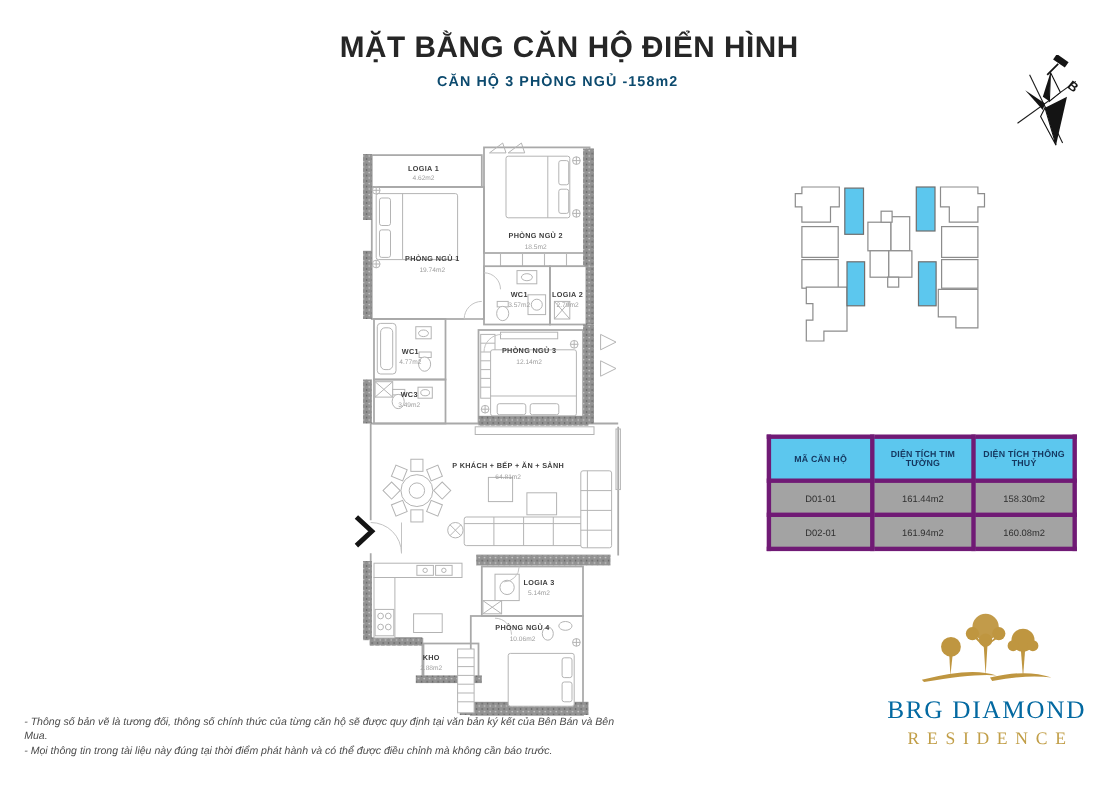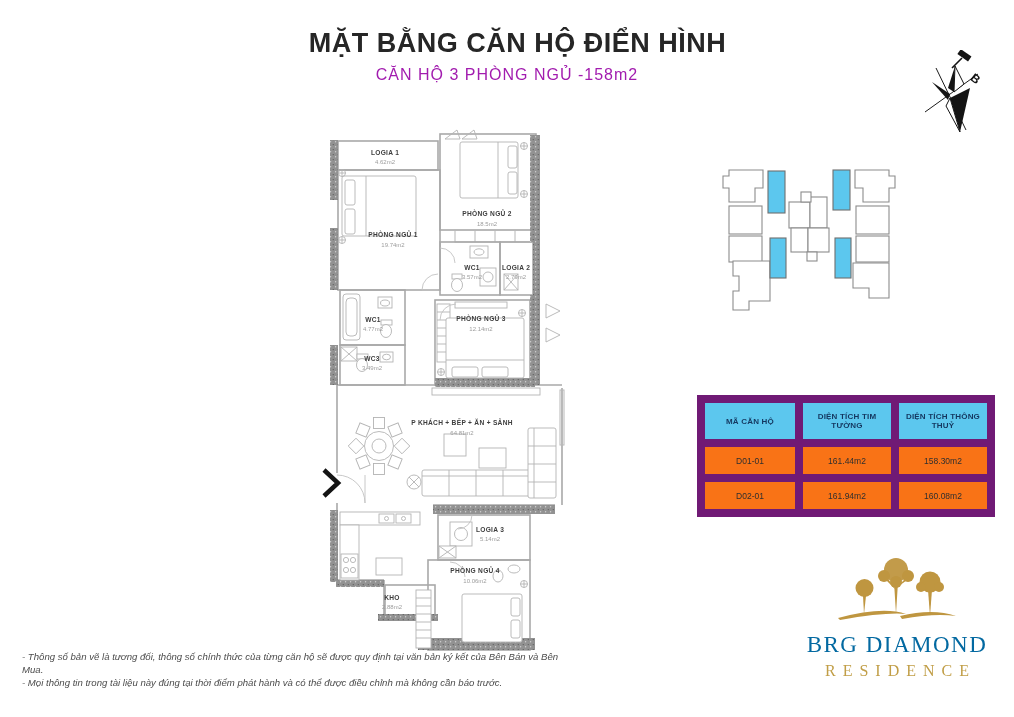--- a/index.html
+++ b/index.html
@@ -1,42 +1,42 @@
 <!DOCTYPE html>
 <html><head>
 <meta charset="utf-8">
 <style>
   html,body{margin:0;padding:0;background:#e8e8e8;}
   #page{position:relative;width:1014px;height:717px;background:#ffffff;overflow:hidden;
         font-family:"Liberation Sans",sans-serif;margin:0 auto;}
   
   .hdr{position:absolute;left:0;top:28px;width:100%;text-align:center;}
   .hdr h1{margin:0;font-size:27px;font-weight:800;letter-spacing:.5px;color:#262626;padding-left:21px;}
-  .hdr .sub{margin-top:7px;font-size:16px;font-weight:400;letter-spacing:1px;color:#a21caf;}
+  .hdr .sub{margin-top:7px;font-size:13px;font-weight:700;letter-spacing:1px;color:#0c4a6e;}
   
   .compass{position:absolute;left:920px;top:50px;width:66px;height:92px;}
   
   .keyplan{position:absolute;left:703px;top:148px;width:252px;height:172px;}
   
   .plan{position:absolute;left:322px;top:128px;width:250px;height:525px;}
   .plan text{font-family:"Liberation Sans",sans-serif;}
   .rname{font-size:6.6px;font-weight:700;fill:#3d3d3d;letter-spacing:.3px;}
   .rarea{font-size:6px;fill:#9d9d9d;}
   .wall{fill:none;stroke:#a9a9a9;stroke-width:1.6;}
   .twall{fill:none;stroke:#b8b8b8;stroke-width:1;}
   .furn{fill:#ffffff;stroke:#b3b3b3;stroke-width:.9;}
   .furnl{fill:none;stroke:#b3b3b3;stroke-width:.9;}
   .arc{fill:none;stroke:#c2c2c2;stroke-width:.9;}
   
   .tbl{position:absolute;left:697px;top:395px;border-collapse:collapse;}
-  .tbl th,.tbl td{border:8px solid #701a75;text-align:center;vertical-align:middle;}
+  .tbl th,.tbl td{border:4px solid #701a75;text-align:center;vertical-align:middle;}
   .tbl th{width:76px;height:32px;background:#5cc7ee;color:#14375f;font-size:8px;
           font-weight:700;letter-spacing:.2px;padding:2px 6px;}
   .tbl th:first-child{width:78px;}
-  .tbl td{height:23px;background:#f97316;color:#2f2f2f;font-size:8.5px;font-weight:400;padding:2px;}
+  .tbl td{height:23px;background:#a3a3a3;color:#2f2f2f;font-size:8.5px;font-weight:400;padding:2px;}
   
   .logo{position:absolute;left:788px;top:554px;width:218px;text-align:center;}
   .logo .brand{font-family:"Liberation Serif",serif;font-size:23px;color:#0369a1;
                letter-spacing:1.5px;margin-top:2px;}
   .logo .residence{font-family:"Liberation Serif",serif;font-size:16px;color:#c19e47;
                letter-spacing:7px;margin-top:4px;padding-left:7px;}
   
   .notes{position:absolute;left:22px;top:650px;width:560px;font-size:9.6px;font-style:italic;
          color:#4c4c4c;line-height:13px;}
 </style>

